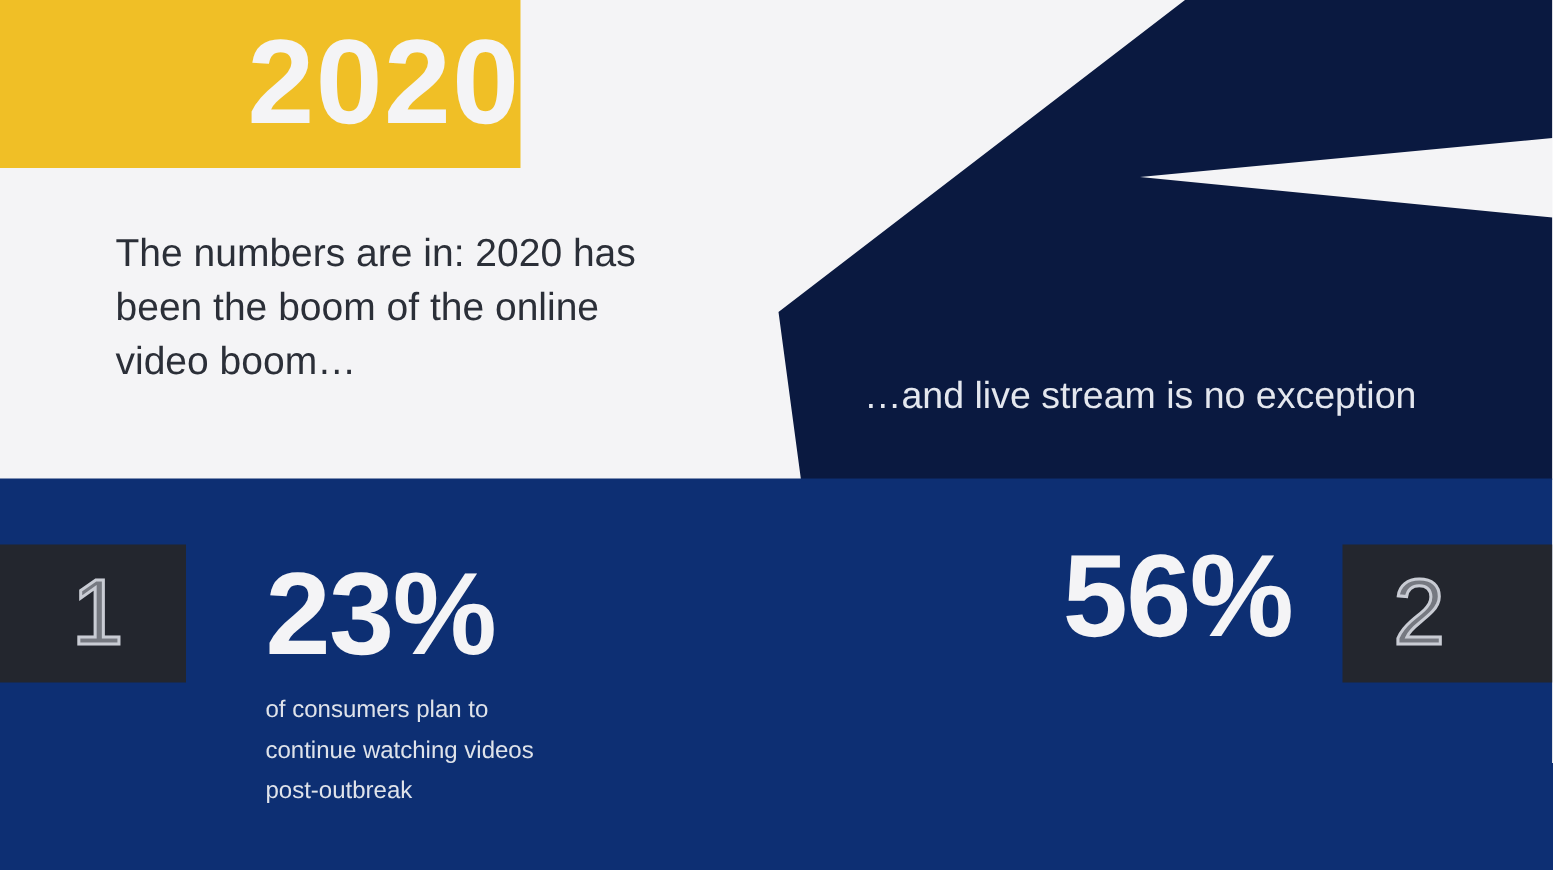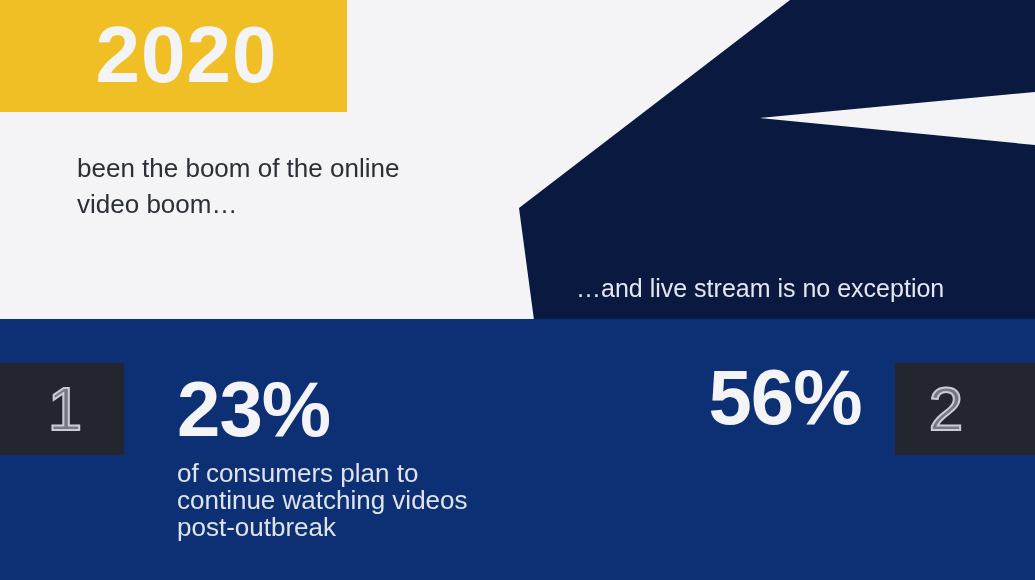--- a/index.html
+++ b/index.html
@@ -30,21 +30,21 @@
   
   .year-tag {
     position: absolute;
     left: 0;
     top: 0;
     width: 347px;
     height: 112px;
     background: #f0bf26;
     display: flex;
     align-items: center;
-    justify-content: center;
+    justify-content: flex-end;
   }
   .year-tag-text {
     color: #f4f4f6;
     font-size: 80px;
     font-weight: bold;
     letter-spacing: 1px;
     line-height: 1;
     padding-left: 26px;
     margin-top: -2px;
   }
@@ -64,21 +64,20 @@
   
   .navy-caption {
     position: absolute;
     left: 576px;
     top: 248px;
     width: 430px;
     color: #e4e7ee;
     font-size: 25px;
     line-height: 32px;
     font-weight: normal;
-    margin-top: 24px;
   }
 
   
   .blue-band {
     position: absolute;
     left: 0;
     top: 319px;
     width: 1035px;
     height: 261px;
     background: #0d2f73;
@@ -124,41 +123,42 @@
 
   .stat-value {
     color: #f4f4f6;
     font-size: 78px;
     font-weight: bold;
     line-height: 86px;
     letter-spacing: -1px;
   }
   .stat-caption {
     color: #dfe3ea;
-    font-size: 26px;
+    font-size: 16px;
     line-height: 27px;
     font-weight: normal;
     margin-top: 8px;
   }
   .stat-caption div { white-space: nowrap; }
 </style>
 </head>
 <body>
 
 <div id="canvas">
 
   <svg class="shape-layer" viewBox="0 0 1035 580" preserveAspectRatio="none">
     <polygon points="790,0 1035,0 1035,92 760,118 1035,145 1035,320 534,320 519,208" fill="#0a1940"></polygon>
   </svg>
 
   <div class="year-tag">
     <span class="year-tag-text">2020</span>
   </div>
 
   <div class="intro">
+    <div>The numbers are in: 2020 has</div>
     <div>been the boom of the online</div>
     <div>video boom…</div>
   </div>
 
   <div class="navy-caption">…and live stream is no exception</div>
 
   <div class="blue-band"></div>
 
   <div class="badge badge-1">
     <span class="badge-num">1</span>

